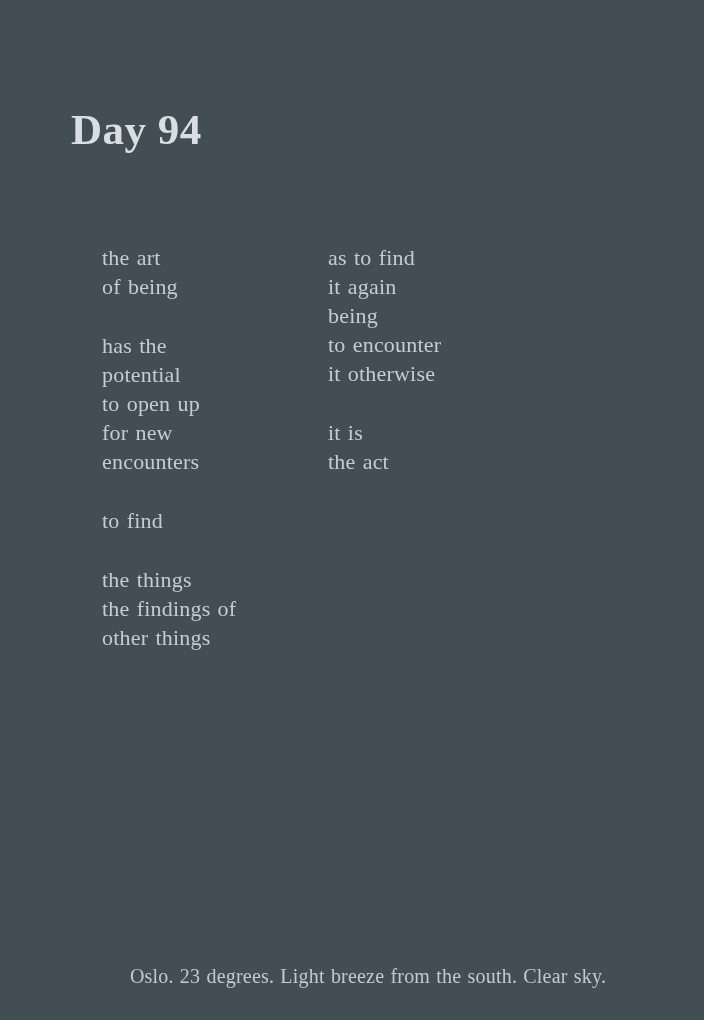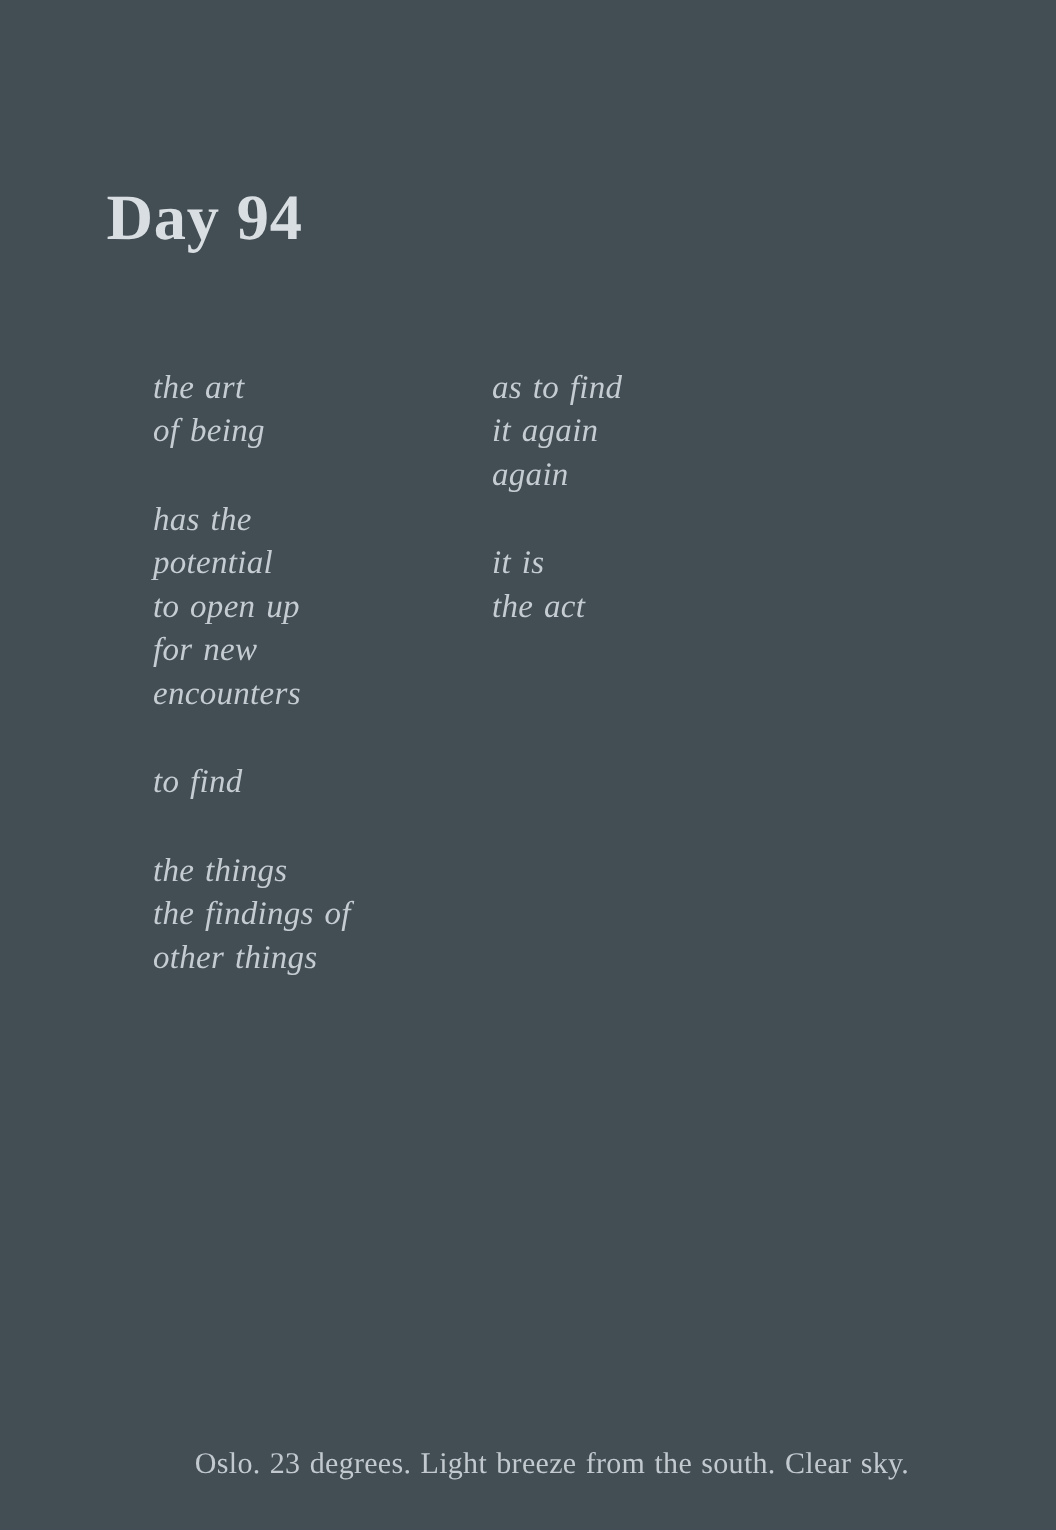--- a/index.html
+++ b/index.html
@@ -14,21 +14,21 @@
     font-family: "Liberation Serif", "DejaVu Serif", serif;
     overflow: hidden;
   }
   .page {
     position: absolute;
     inset: 0;
   }
   .title {
     position: absolute;
     left: 71px;
-    top: 122px;
+    top: 106px;
     margin: 0;
     font-family: "Liberation Serif", "DejaVu Serif", serif;
     font-size: 43px;
     font-weight: 700;
     line-height: 1.1;
     color: #d8dee1;
     letter-spacing: 0.5px;
     text-align: right;
   }
   .poem-col {
@@ -37,21 +37,20 @@
     font-size: 22px;
     line-height: 29px;
     color: #c5cdd2;
     word-spacing: 1.5px;
     letter-spacing: 0.2px;
   }
   .poem-col.left  { left: 102px; }
   .poem-col.right { left: 328px; }
   .stanza {
     margin: 0 0 30px 0;
-    font-style: italic;
   }
   .stanza:last-child { margin-bottom: 0; }
   .line {
     white-space: pre;
   }
   .footer {
     position: absolute;
     left: 0;
     right: 0;
     top: 963px;
@@ -90,21 +89,23 @@
       <div class="line">the things</div>
       <div class="line">the findings of</div>
       <div class="line">other things</div>
     </div>
   </section>
 
   <section class="poem-col right">
     <div class="stanza">
       <div class="line">as to find</div>
       <div class="line">it again</div>
-      <div class="line">again</div>
+      <div class="line">being</div>
+      <div class="line">to encounter</div>
+      <div class="line">it otherwise</div>
     </div>
     <div class="stanza">
       <div class="line">it is</div>
       <div class="line">the act</div>
     </div>
   </section>
 
   <footer class="footer">Oslo. 23 degrees. Light breeze from the south. Clear sky.</footer>
 
 </main>

